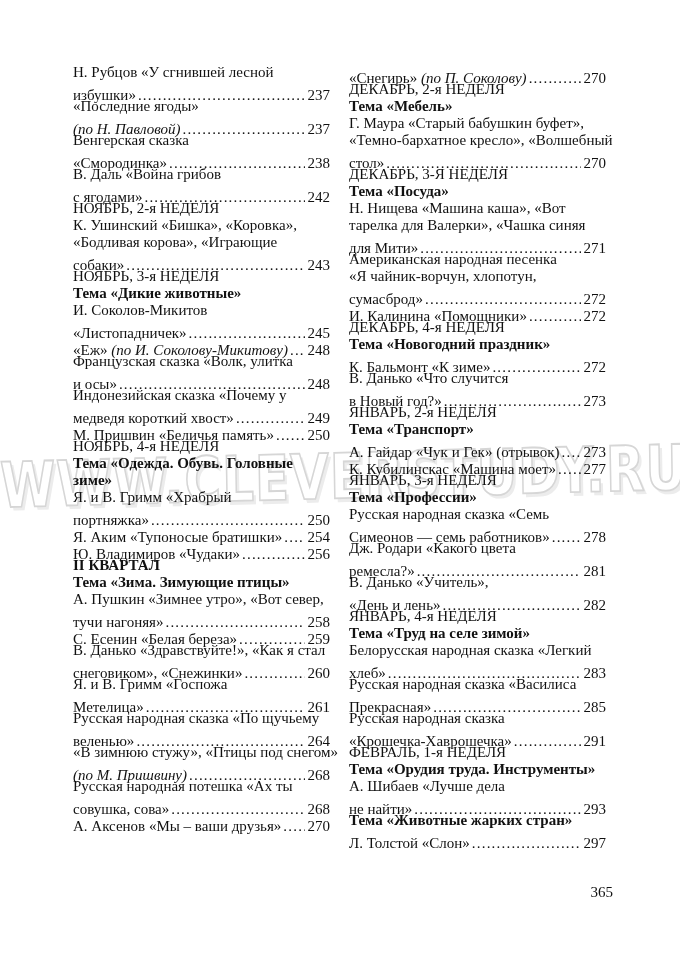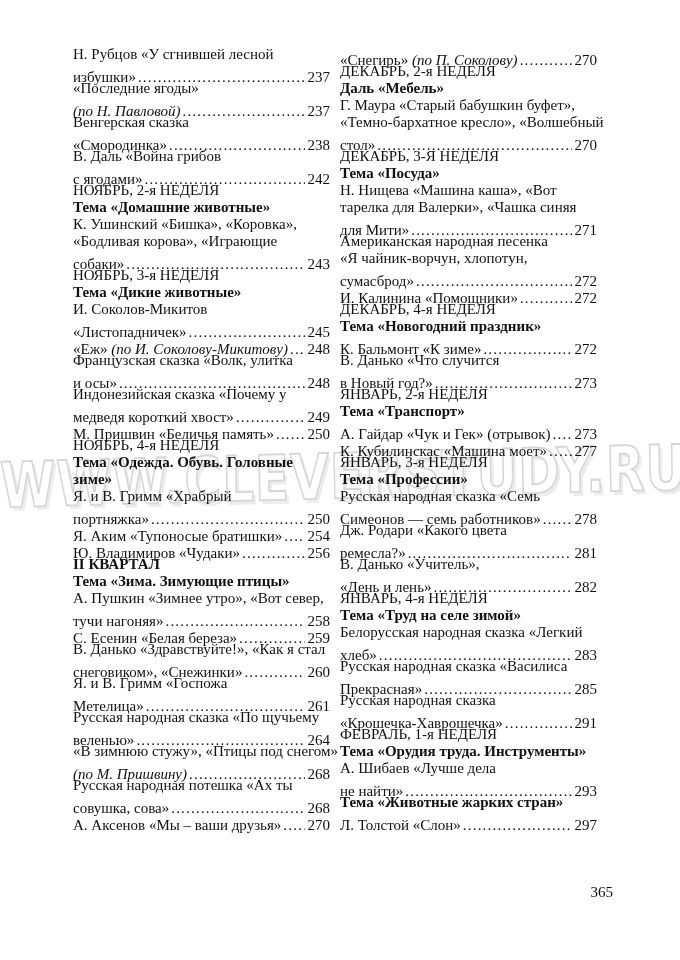--- a/index.html
+++ b/index.html
@@ -24,23 +24,23 @@
     color: #ffffff;
     -webkit-text-stroke: 1.5px #d6d6d6;
     text-shadow: 3px 3px 0 #ececec;
     transform: scaleY(1.25) rotate(-1.2deg);
     transform-origin: center;
     z-index: 0;
     pointer-events: none;
   }
   .columns {
     position: absolute;
-    left: 73px; top: 46px;
+    left: 73px; top: 64px;
     display: flex;
-    gap: 10px;
+    gap: 19px;
     z-index: 1;
   }
   .col { width: 257px; }
   .line {
     display: flex;
     align-items: baseline;
     white-space: nowrap;
     height: 17px;
     line-height: 17px;
     font-size: 15px;
@@ -105,23 +105,20 @@
         <span class="txt">В. Даль «Война грибов</span>
       </div>
       <div class="line">
         <span class="txt">с ягодами»</span>
         <span class="leader"></span>
         <span class="pg">242</span>
       </div>
       <div class="line">
         <span class="txt">НОЯБРЬ, 2-я НЕДЕЛЯ</span>
       </div>
-      <div class="line bold">
-        <span class="txt">Тема «Домашние животные»</span>
-      </div>
       <div class="line">
         <span class="txt">К. Ушинский «Бишка», «Коровка»,</span>
       </div>
       <div class="line">
         <span class="txt">«Бодливая корова», «Играющие</span>
       </div>
       <div class="line">
         <span class="txt">собаки»</span>
         <span class="leader"></span>
         <span class="pg">243</span>
@@ -261,21 +258,21 @@
   <div class="col">
       <div class="line">
         <span class="txt"><span>«Снегирь» </span><span class="it">(по П. Соколову)</span></span>
         <span class="leader"></span>
         <span class="pg">270</span>
       </div>
       <div class="line">
         <span class="txt">ДЕКАБРЬ, 2-я НЕДЕЛЯ</span>
       </div>
       <div class="line bold">
-        <span class="txt">Даль «Мебель»</span>
+        <span class="txt">Тема «Мебель»</span>
       </div>
       <div class="line">
         <span class="txt">Г. Маура «Старый бабушкин буфет»,</span>
       </div>
       <div class="line">
         <span class="txt">«Темно-бархатное кресло», «Волшебный</span>
       </div>
       <div class="line">
         <span class="txt">стол»</span>
         <span class="leader"></span>

